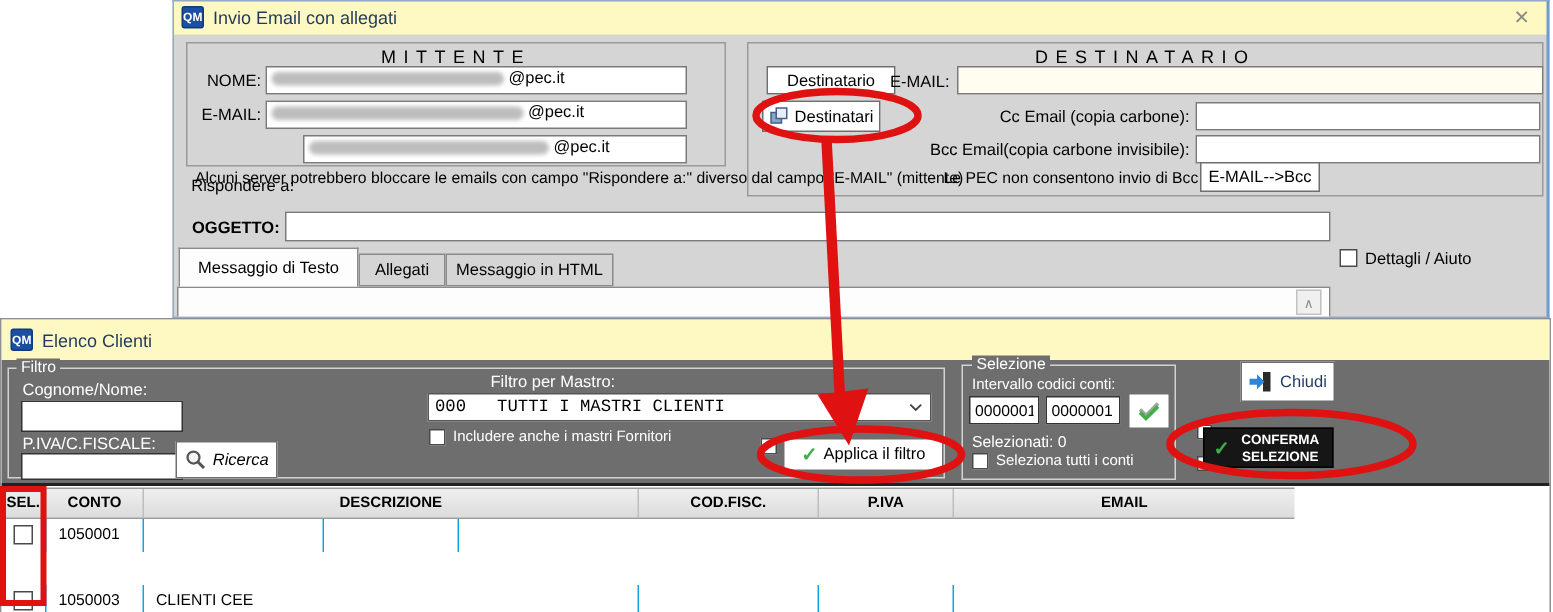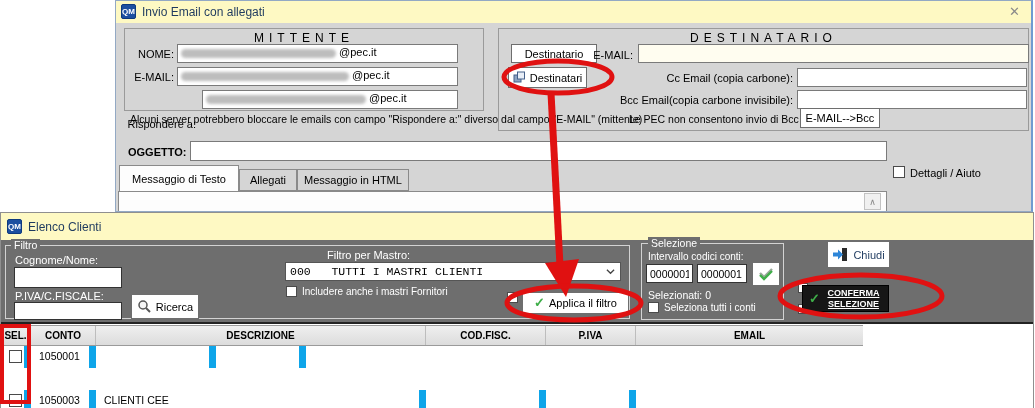--- a/index.html
+++ b/index.html
@@ -51,31 +51,31 @@
   .graybar { position:absolute; left:0; top:27px; width:100%; height:84px; background:#6e6e6e;
              border-bottom:2px solid #222; }
   .glabel { position:absolute; background:#6e6e6e; color:#fff; font-size:10.5px; padding:0 3px; }
   .wlbl { color:#fff; }
   .dropdown { position:absolute; background:#fff; border:1px solid #555; display:flex;
               align-items:center; font-family:"Liberation Mono", monospace; font-weight:normal;
               font-size:11.5px; padding-left:4px; white-space:pre; }
   .dd-caret { margin-left:auto; margin-right:5px; width:9px; height:9px; }
   .blackbtn { position:absolute; background:#161616; color:#fff; border:1px solid #000;
               display:flex; align-items:center; gap:5px; padding:0 6px; }
-  .blackbtn .txt { font-size:9px; font-weight:bold; line-height:11px; text-align:center; width:100%;text-decoration:underline; }
+  .blackbtn .txt { font-size:9px; font-weight:bold; line-height:11px; text-align:center; width:100%; }
 
   
   .tbl-header { position:absolute; display:flex; height:21px;
                 background:linear-gradient(#efefef,#dcdcdc); border-top:1px solid #9a9a9a;
                 border-bottom:1px solid #9a9a9a; }
   .th { font-size:10px; font-weight:bold; text-align:center; line-height:19px;
         border-right:1px solid #bdbdbd; overflow:hidden; }
   .trow { position:absolute; display:flex; height:22px; background:#fff; }
   .trow.alt { background:#f0f0f0; }
-  .td { font-size:10.5px; line-height:21px; border-right:7px solid #0ea5e9; overflow:hidden;
+  .td { font-size:10.5px; line-height:21px; border-right:1px solid #0ea5e9; overflow:hidden;
         white-space:nowrap; }
   .td.pl { padding-left:8px; }
 
   
   #annot { position:absolute; left:0; top:0; z-index:60; pointer-events:none; }
 </style>
 </head>
 <body>
 
 <div id="stage">
@@ -145,21 +145,21 @@
     </div>
 
     <div class="graybar"></div>
 
     <div class="gbox" style="left:4px;top:32px;width:625px;height:74px;border-color:#d2d2d2;"></div>
     <div class="glabel" style="left:10px;top:26px;">Filtro</div>
     <div class="lbl wlbl" style="left:14px;top:41px;">Cognome/Nome:</div>
     <input class="fld" style="left: 13px; top: 54px; width: 108px; height: 21px; border-color: rgb(51, 51, 51);">
     <div class="lbl wlbl" style="left:14px;top:77px;">P.IVA/C.FISCALE:</div>
     <input class="fld" style="left: 13px; top: 89px; width: 108px; height: 18px; border-color: rgb(51, 51, 51);">
-    <button class="btn" style="left:130px;top:81px;width:68px;height:25px;">
+    <button class="btn" style="left:116px;top:81px;width:68px;height:25px;font-style:italic;">
       <svg width="15" height="15">
           <circle cx="6" cy="6" r="4" fill="#f5f5f5" stroke="#555" stroke-width="1.5"></circle>
           <line x1="9" y1="9" x2="13" y2="13" stroke="#555" stroke-width="2"></line>
         </svg>
       <span>Ricerca</span>
     </button>
 
     <div class="lbl wlbl" style="left:287px;top:36px;margin-left:39px;">Filtro per Mastro:</div>
     <div class="dropdown" style="left:284px;top:49px;width:336px;height:19px;">
       <span>000   TUTTI I MASTRI CLIENTI</span>

